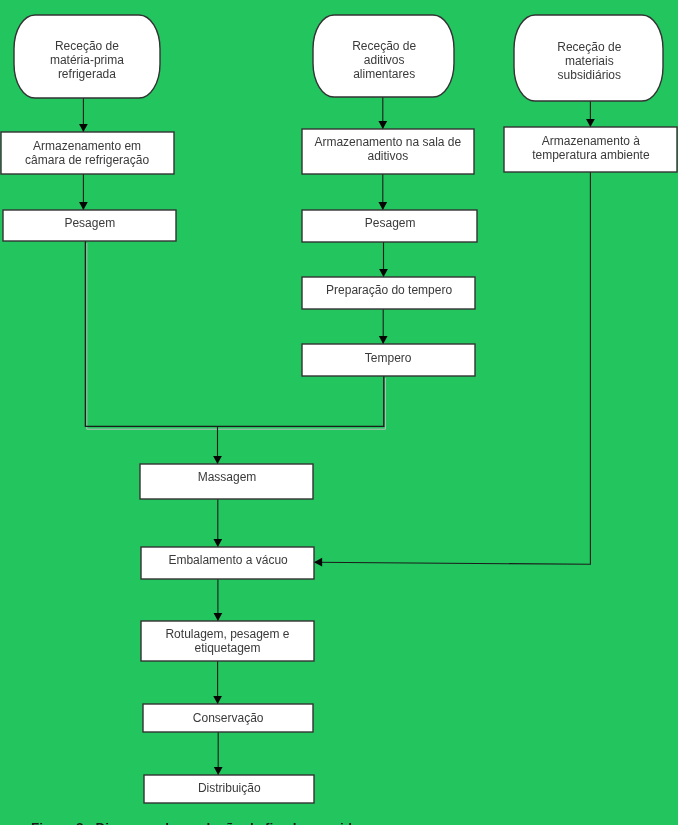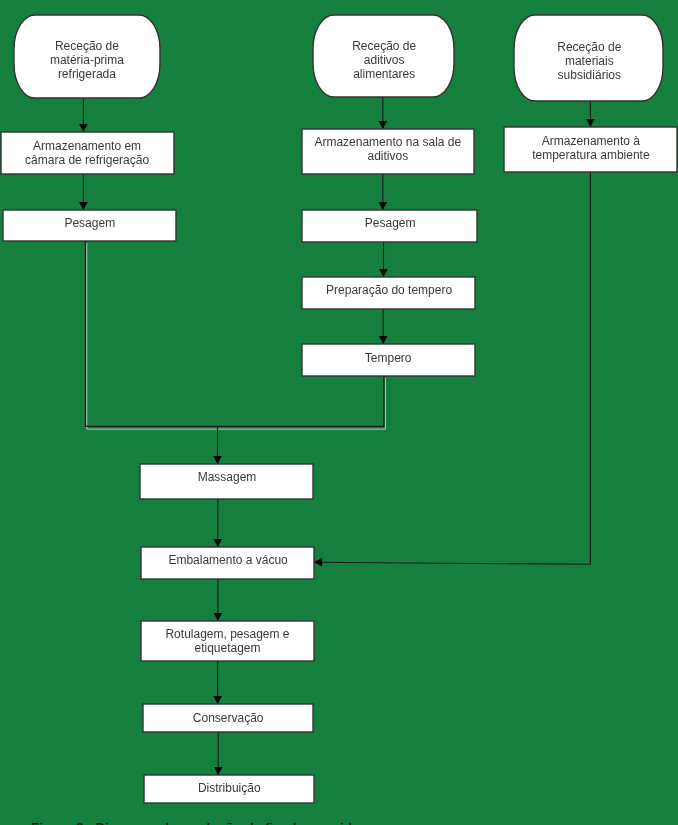--- a/index.html
+++ b/index.html
@@ -1,19 +1,19 @@
 <!DOCTYPE html>
 <html><head>
 <meta charset="utf-8">
 <title>Diagrama de fluxo</title>
 <style>
   html,body{margin:0;padding:0;background:#ffffff;}
   body{width:678px;height:825px;overflow:hidden;
        font-family:"Liberation Sans",sans-serif;}
-  #stage{position:relative;width:678px;height:825px;background:#15803d;}
+  #stage{position:relative;width:678px;height:825px;background:#22c55e;}
   #sheet{position:absolute;left:0;top:0;display:block;}
   .nl{font-family:"Liberation Sans",sans-serif;font-size:12px;fill:#3a3a3a;
       text-anchor:middle;}
   .cap{position:absolute;left:31px;top:820px;
        font-family:"Liberation Sans",sans-serif;font-weight:bold;
        font-size:13.5px;line-height:16px;color:#1a1a1a;white-space:nowrap;}
 </style>
 </head>
 <body>
 

